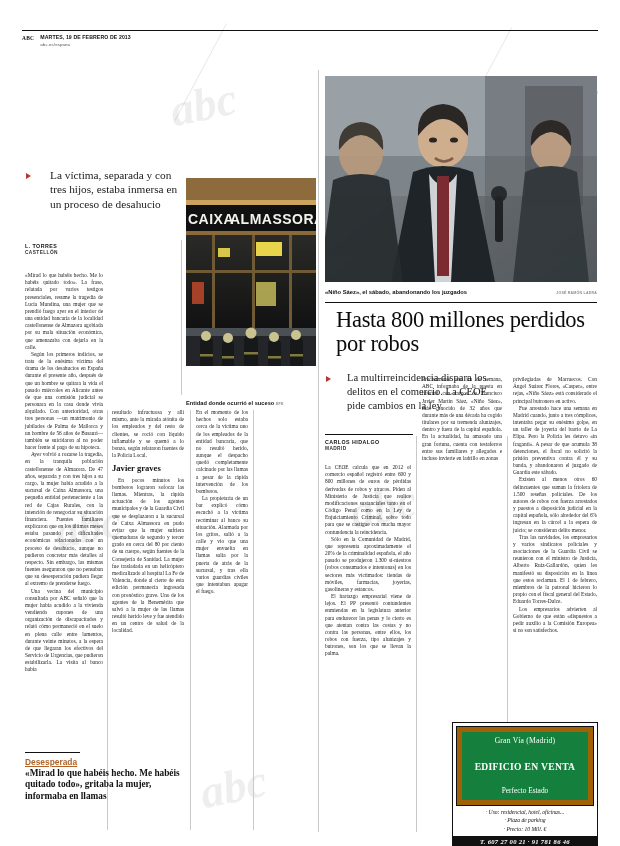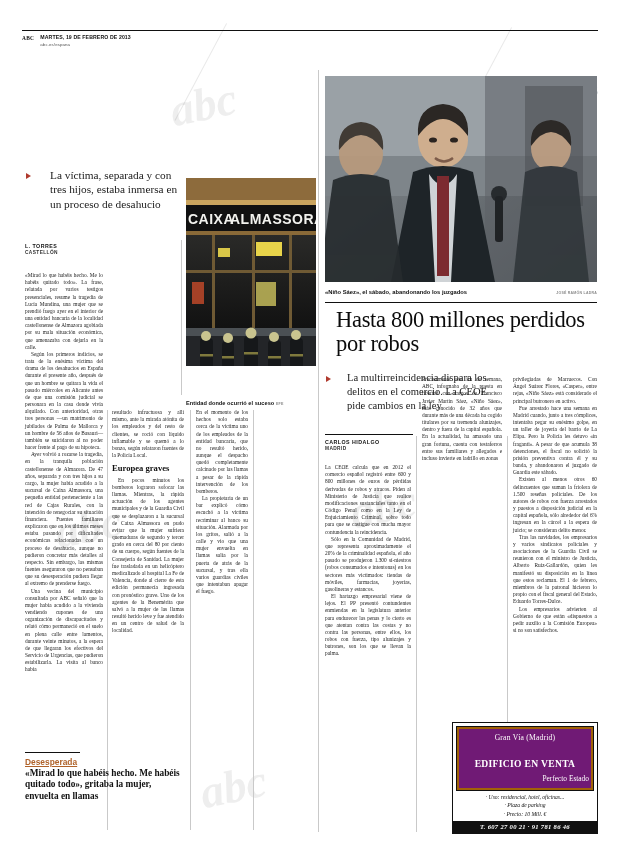--- a/index.html
+++ b/index.html
@@ -58,24 +58,24 @@
   .cap2 .credit{font-family:"Liberation Sans",sans-serif;font-weight:bold;font-size:3.5px;color:#8a8a8a;letter-spacing:.25px;}
 
   .a2-head{position:absolute;left:325px;top:308px;width:275px;
     font-family:"Liberation Serif",serif;font-weight:normal;font-size:22.5px;line-height:1.08;
     letter-spacing:-0.3px;color:#0b0b0b;margin-left:11px;}
   .a2-sub{position:absolute;left:326px;top:371px;width:165px;display:flex;gap:16px;}
   .a2-sub .txt{font-family:"Liberation Serif",serif;font-size:10.6px;line-height:1.3;color:#1a1a1a;}
 
   
   .ad{position:absolute;left:452px;top:722px;width:146px;border:1px solid #111;background:#fff;padding:4px 4px 0;box-sizing:border-box;}
-  .ad-inner{background:#701a75;color:#fff;text-align:center;padding:4px 2px 5px;border:2px solid #a16207;outline:1px solid #111;}
+  .ad-inner{background:#15803d;color:#fff;text-align:center;padding:4px 2px 5px;border:5px solid #a16207;outline:1px solid #111;}
   .ad-l1{font-family:"Liberation Serif",serif;font-size:7.6px;letter-spacing:.2px;}
   .ad-l2{font-family:"Liberation Serif",serif;font-weight:bold;font-size:9.6px;letter-spacing:.3px;margin-top:16px;}
-  .ad-l3{font-family:"Liberation Serif",serif;font-size:7.4px;margin-top:5px;text-align:right;}
+  .ad-l3{font-family:"Liberation Serif",serif;font-size:7.4px;margin-top:14px;}
   .ad-bullets{text-align:center;font-family:"Liberation Serif",serif;font-style:italic;font-size:5.6px;color:#111;line-height:1.5;padding:3px 0 2px;}
   .ad-phone{background:#111;color:#fff;text-align:center;font-family:"Liberation Serif",serif;font-style:italic;
      font-weight:bold;font-size:6.6px;letter-spacing:.3px;padding:2px 0 2.5px;margin:1px -4px 0;}
 
   
   .wm{position:absolute;font-family:"Liberation Serif",serif;font-size:46px;color:rgba(120,120,120,.13);
       font-weight:bold;font-style:italic;pointer-events:none;user-select:none;}
   .wmline{position:absolute;background:rgba(120,120,120,.17);height:1px;transform-origin:left center;pointer-events:none;}
 </style>
 </head>
@@ -194,28 +194,28 @@
 
   <div class="bodycol" id="a1c1" style="left:25px;top:272px;width:78px;height:460px;">
       <p class="first">«Mirad lo que habéis hecho. Me lo habéis quitado todo». La frase, relatada por varios testigos presenciales, resume la tragedia de Lucía Mundina, una mujer que se prendió fuego ayer en el interior de una entidad bancaria de la localidad castellonense de Almazora agobiada por su mala situación económica, que amenazaba con dejarla en la calle.</p>
       <p>Según los primeros indicios, se trata de la enésima víctima del drama de los desahucios en España durante el presente año, después de que un hombre se quitara la vida el pasado miércoles en Alicante antes de que una comisión judicial se personara en la casa donde vivía alquilado. Con anterioridad, otras tres personas —un matrimonio de jubilados de Palma de Mallorca y un hombre de 56 años de Basauri— también se suicidaron al no poder hacer frente al pago de su hipoteca.</p>
       <p>Ayer volvió a rozarse la tragedia, en la tranquila población castellonense de Almazora. De 47 años, separada y con tres hijos a su cargo, la mujer había acudido a la sucursal de Caixa Almassora, una pequeña entidad perteneciente a las red de Cajas Rurales, con la intención de renegociar su situación financiera. Fuentes familiares explicaron que en los últimos meses estaba pasando por dificultades económicas relacionadas con un proceso de desahucio, aunque no pudieron concretar más detalles al respecto. Sin embargo, las mismas fuentes aseguraron que no pensaban que su desesperación pudiera llegar al extremo de prenderse fuego.</p>
       <p>Una vecina del municipio consultada por ABC señaló que la mujer había acudido a la vivienda vendiendo cupones de una organización de discapacitados y relató cómo permaneció en el suelo en plena calle entre lamentos, durante veinte minutos, a la espera de que llegaran los efectivos del Servicio de Urgencias, que pudieron estabilizarla. La visita al banco había</p>
     </div>
 
   <div class="bodycol" id="a1c2" style="left:112px;top:409px;width:72px;height:420px;">
       <p class="first">resultado infructuosa y allí mismo, ante la mirada atónita de los empleados y del resto de clientes, se roció con líquido inflamable y se quemó a lo bonzo, según relataron fuentes de la Policía Local.</p>
-      <div class="subhead">Europea graves</div>
+      <div class="subhead">Javier graves</div>
       <p>En pocos minutos los bomberos lograron sofocar las llamas. Mientras, la rápida actuación de los agentes municipales y de la Guardia Civil que se desplazaron a la sucursal de Caixa Almassora en pudo evitar que la mujer sufriera quemaduras de segundo y tercer grado en cerca del 80 por ciento de su cuerpo, según fuentes de la Consejería de Sanidad. La mujer fue trasladada en un helicóptero medicalizado al hospital La Fe de Valencia, donde al cierre de esta edición permanecía ingresada con pronóstico grave. Uno de los agentes de la Benemérita que salvó a la mujer de las llamas resultó herido leve y fue atendido en un centro de salud de la localidad.</p>
     </div>
 
   <div class="hl">
     <div class="hl-rule"></div>
     <div class="hl-kick">Desesperada</div>
-    <div class="hl-txt">«Mirad lo que habéis hecho. Me habéis quitado todo», gritaba la mujer, envuelta en llamas</div>
+    <div class="hl-txt">«Mirad lo que habéis hecho. Me habéis quitado todo», gritaba la mujer, informaba en llamas</div>
   </div>
 
   <div class="bodycol" id="a1c3" style="left:196px;top:409px;width:52px;height:420px;">
       <p class="first">En el momento de los hechos solo estaba cerca de la víctima uno de los empleados de la entidad bancaria, que no resultó herido, aunque el despacho quedó completamente calcinado por las llamas a pesar de la rápida intervención de los bomberos.</p>
       <p>La propietaria de un bar explicó cómo escuchó a la víctima recriminar al banco su situación. Alarmada por los gritos, salió a la calle y vio que una mujer envuelta en llamas salía por la puerta de atrás de la sucursal, y tras ella varios guardias civiles que intentaban apagar el fuego.</p>
     </div>
   <div class="bodycol" id="a1c4" style="left:258px;top:409px;width:52px;height:420px;"></div>
 
   <div class="photo2">
     <svg width="272" height="206" viewBox="0 0 272 206">

